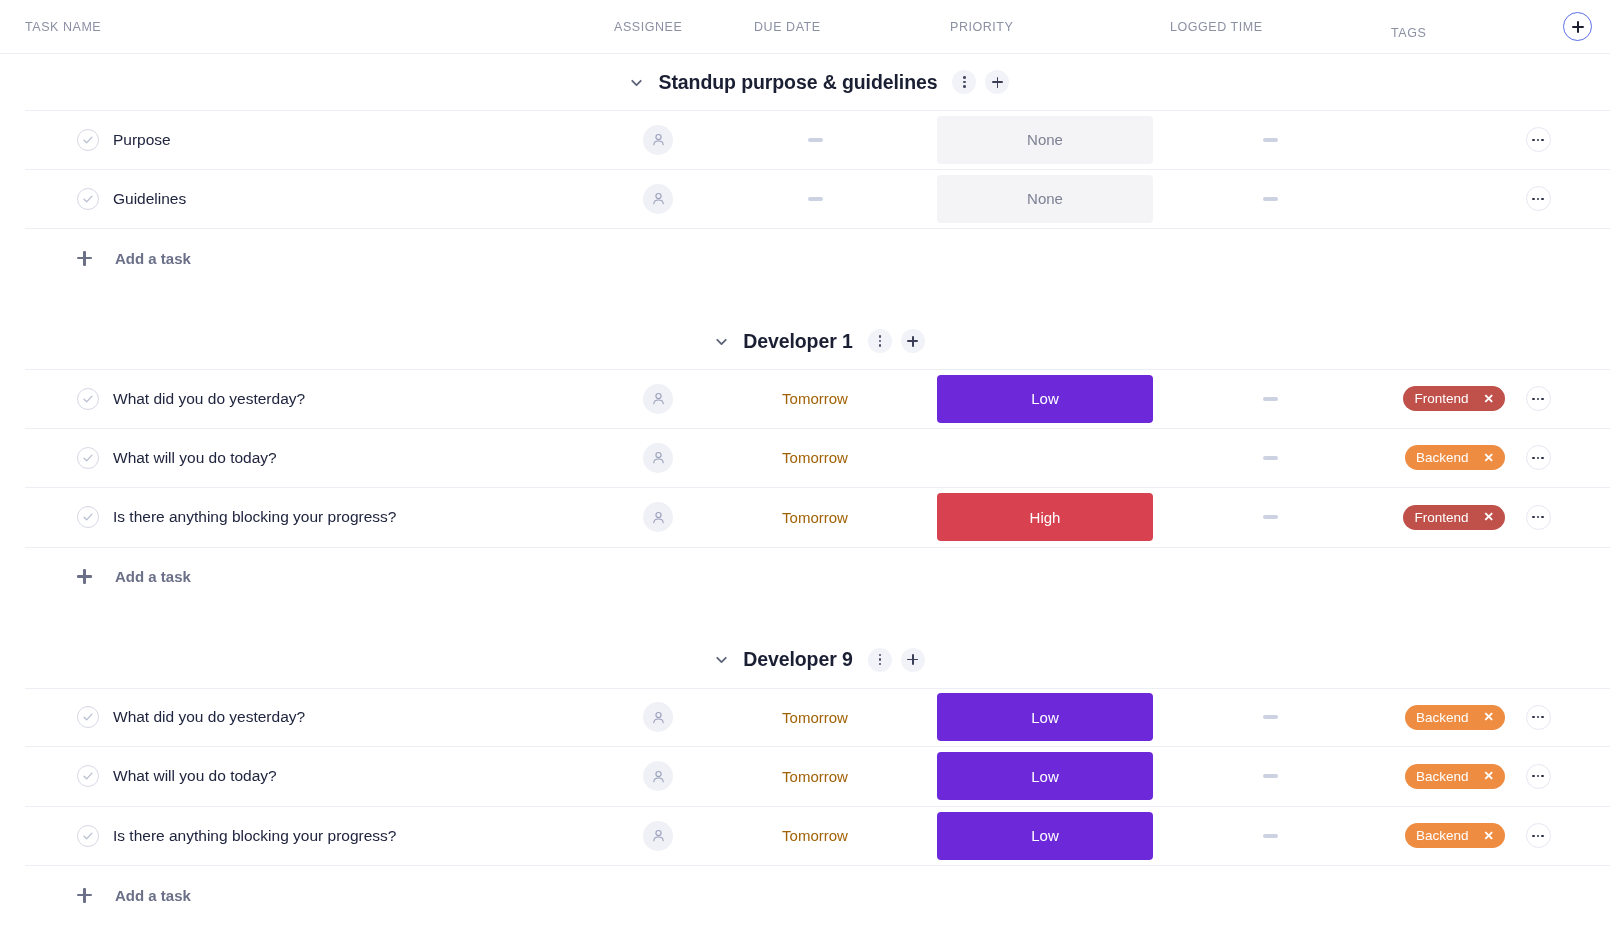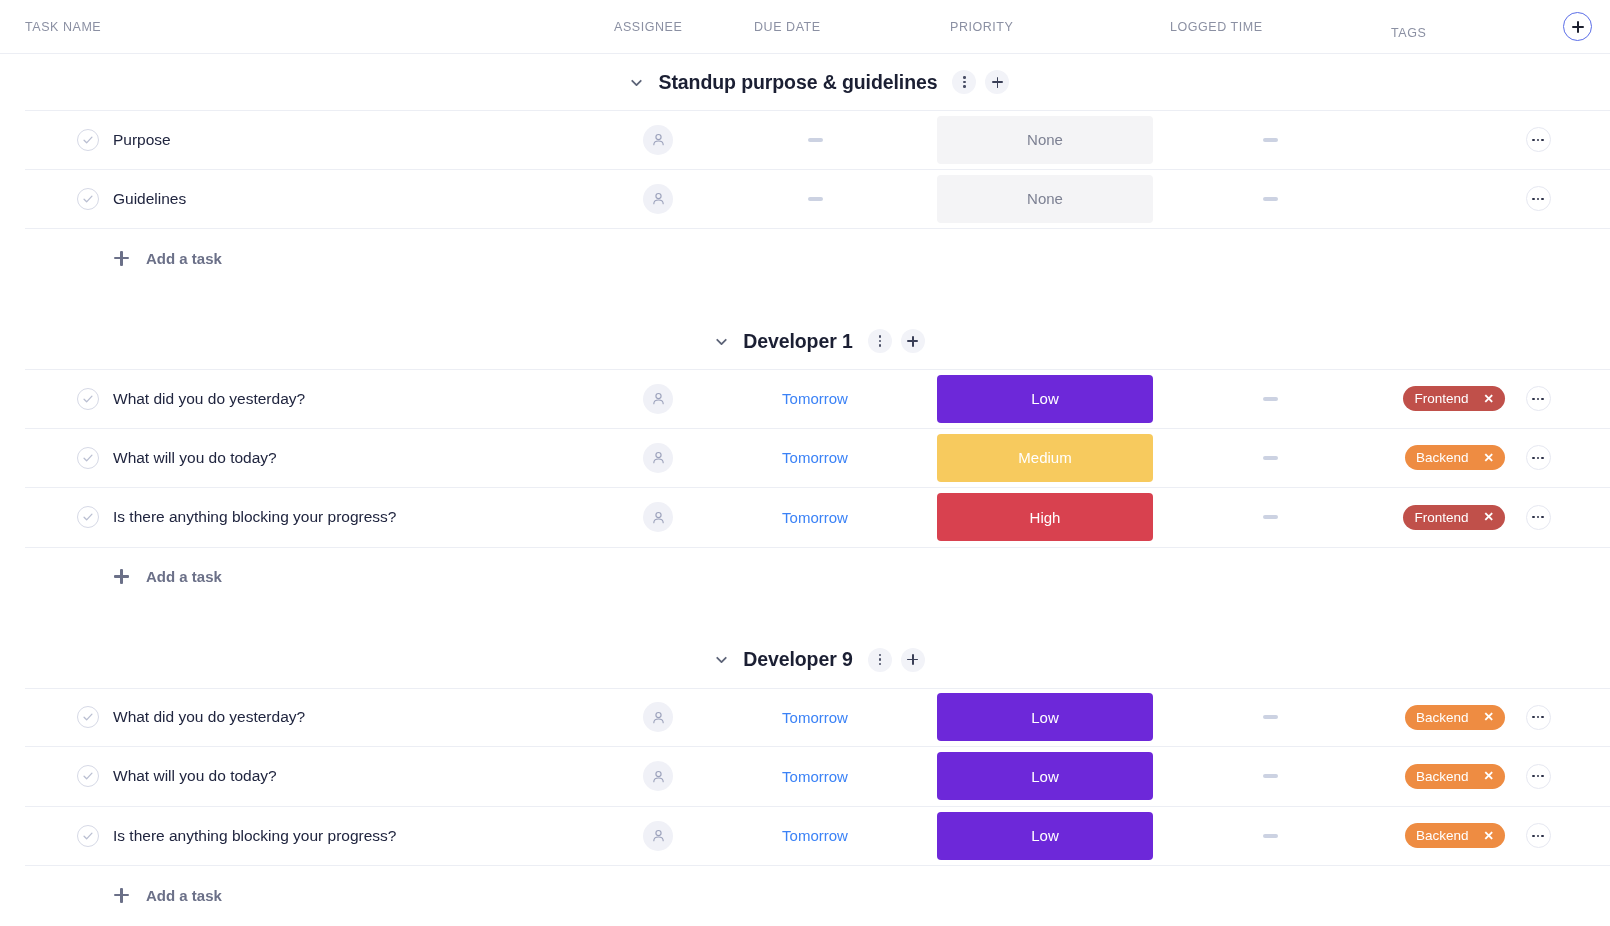--- a/index.html
+++ b/index.html
@@ -134,21 +134,21 @@
     width: 30px; height: 30px;
     border-radius: 50%;
     background: #f0f1f7;
     display: flex; align-items: center; justify-content: center;
     cursor: pointer;
   }
   .avatar svg { display:block; }
 
   
   .c-due { left: 700px; width: 180px; justify-content: center; }
-  .due-text { font-size: 15px; color: #3b82f6; white-space: nowrap; cursor: pointer; }
+  .due-text { font-size: 15px; color: #a16207; white-space: nowrap; cursor: pointer; }
 
   
   .c-priority { left: 912px; width: 216px; justify-content: center; }
   .prio {
     width: 216px;
     height: 48px;
     border-radius: 4px;
     display: flex; align-items: center; justify-content: center;
     font-size: 15px;
     color: #ffffff;
@@ -198,25 +198,24 @@
     display: flex; align-items: center; justify-content: center;
     cursor: pointer;
     gap: 2px;
   }
   .row-menu i { width: 2.4px; height: 2.4px; border-radius: 50%; background: #2c3047; display:block; }
 
   
   .add-task {
     display: flex;
     align-items: center;
-    gap: 17px;
+    gap: 23px;
     padding-left: 77px;
     height: 58px;
     cursor: pointer;
-    margin-left: 37px;
   }
   .add-task .plus-md { position:relative; width:15px; height:15px; display:block; flex:none; }
   .add-task .plus-md::before, .add-task .plus-md::after {
     content:""; position:absolute; background:#6b7088; border-radius:1px;
   }
   .add-task .plus-md::before { left:0; top:6.2px; width:15px; height:2.4px; }
   .add-task .plus-md::after  { top:0; left:6.2px; height:15px; width:2.4px; }
   .add-task span { font-size: 15px; font-weight: 700; color: #6b7088; }
 
   .sec-gap { height: 26px; }
@@ -417,23 +416,20 @@
                   <svg width="15" height="15" viewBox="0 0 18 18" fill="none">
                     <circle cx="9" cy="6.1" r="3.1" stroke="#9ba1bb" stroke-width="1.35"></circle>
                     <path d="M3.4 15.3c0-2.9 2.5-4.5 5.6-4.5s5.6 1.6 5.6 4.5" stroke="#9ba1bb" stroke-width="1.35" stroke-linecap="round"></path>
                   </svg>
                 </span>
               </span>
             </div>
             <div class="cell c-due">
               <span class="due-text">Tomorrow</span>
             </div>
-            <div class="cell c-priority">
-              <span class="prio medium">Medium</span>
-            </div>
             <div class="cell c-logged">
               <span class="dash"></span>
             </div>
             <div class="cell c-tags">
               <span class="tag backend">
                 <span>Backend</span>
                 <span class="x">✕</span>
               </span>
             </div>
             <div class="cell c-menu">

